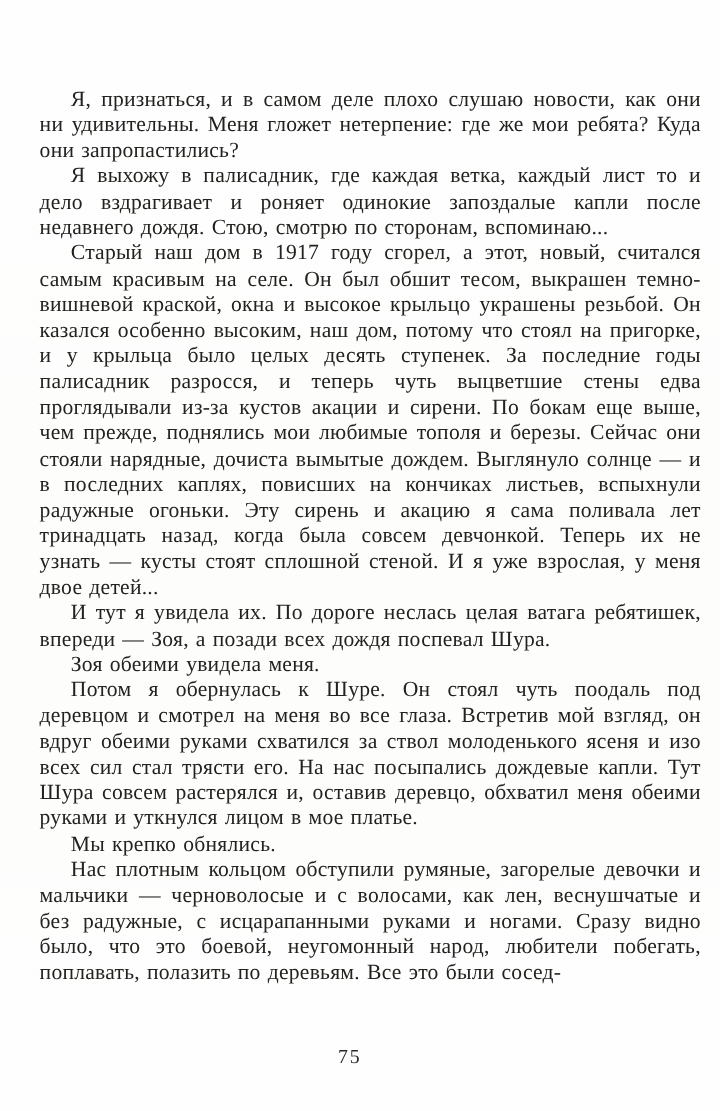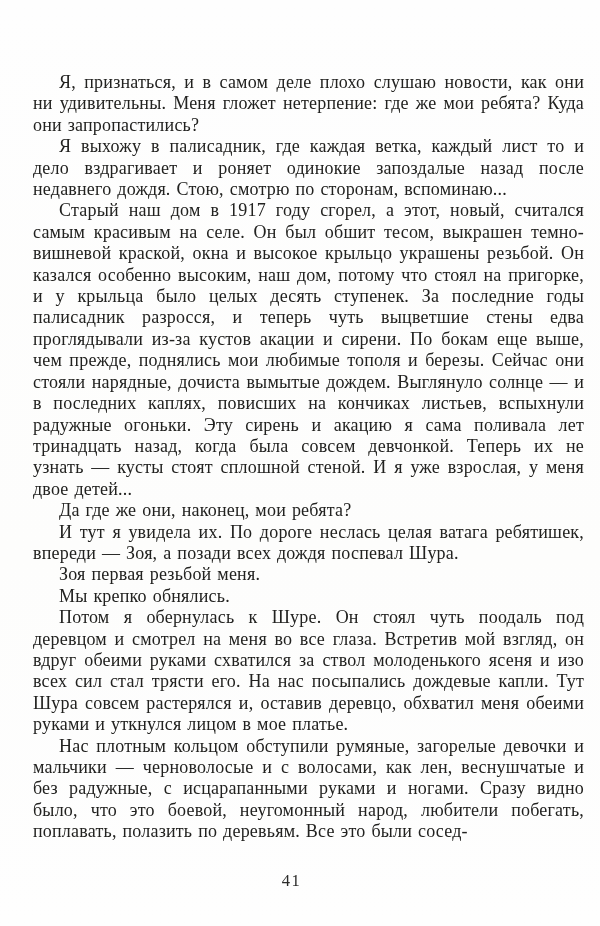--- a/index.html
+++ b/index.html
@@ -48,23 +48,22 @@
     letter-spacing: 1.5px;
     color: #2a2a28;
   }
 </style>
 </head>
 <body>
 
 <div class="scan-page">
   <div class="text-block">
     <p>Я, признаться, и в самом деле плохо слушаю новости, как они ни удивительны. Меня гложет нетерпение: где же мои ребята? Куда они запропастились?</p>
-    <p>Я выхожу в палисадник, где каждая ветка, каждый лист то и дело вздрагивает и роняет одинокие запоздалые назад после недавнего дождя. Стою, смотрю по сторонам, вспоминаю...</p>
+    <p>Я выхожу в палисадник, где каждая ветка, каждый лист то и дело вздрагивает и роняет одинокие запоздалые капли после недавнего дождя. Стою, смотрю по сторонам, вспоминаю...</p>
     <p>Старый наш дом в 1917 году сгорел, а этот, новый, считался самым красивым на селе. Он был обшит тесом, выкрашен темно-вишневой краской, окна и высокое крыльцо украшены резьбой. Он казался особенно высоким, наш дом, потому что стоял на пригорке, и у крыльца было целых десять ступенек. За последние годы палисадник разросся, и теперь чуть выцветшие стены едва проглядывали из-за кустов акации и сирени. По бокам еще выше, чем прежде, поднялись мои любимые тополя и березы. Сейчас они стояли нарядные, дочиста вымытые дождем. Выглянуло солнце — и в последних каплях, повисших на кончиках листьев, вспыхнули радужные огоньки. Эту сирень и акацию я сама поливала лет тринадцать назад, когда была совсем девчонкой. Теперь их не узнать — кусты стоят сплошной стеной. И я уже взрослая, у меня двое детей...</p>
-    <p>Да где же они, наконец, мои ребята?</p>
     <p>И тут я увидела их. По дороге неслась целая ватага ребятишек, впереди — Зоя, а позади всех дождя поспевал Шура.</p>
-    <p>Зоя первая резьбой меня.</p>
+    <p>Зоя обеими увидела меня.</p>
+    <p>Потом я обернулась к Шуре. Он стоял чуть поодаль под деревцом и смотрел на меня во все глаза. Встретив мой взгляд, он вдруг обеими руками схватился за ствол молоденького ясеня и изо всех сил стал трясти его. На нас посыпались дождевые капли. Тут Шура совсем растерялся и, оставив деревцо, обхватил меня обеими руками и уткнулся лицом в мое платье.</p>
     <p>Мы крепко обнялись.</p>
-    <p>Потом я обернулась к Шуре. Он стоял чуть поодаль под деревцом и смотрел на меня во все глаза. Встретив мой взгляд, он вдруг обеими руками схватился за ствол молоденького ясеня и изо всех сил стал трясти его. На нас посыпались дождевые капли. Тут Шура совсем растерялся и, оставив деревцо, обхватил меня обеими руками и уткнулся лицом в мое платье.</p>
     <p>Нас плотным кольцом обступили румяные, загорелые девочки и мальчики — черноволосые и с волосами, как лен, веснушчатые и без радужные, с исцарапанными руками и ногами. Сразу видно было, что это боевой, неугомонный народ, любители побегать, поплавать, полазить по деревьям. Все это были сосед-</p>
   </div>
-  <div class="page-number">41</div>
+  <div class="page-number">75</div>
 </div>
 
 </body></html>

